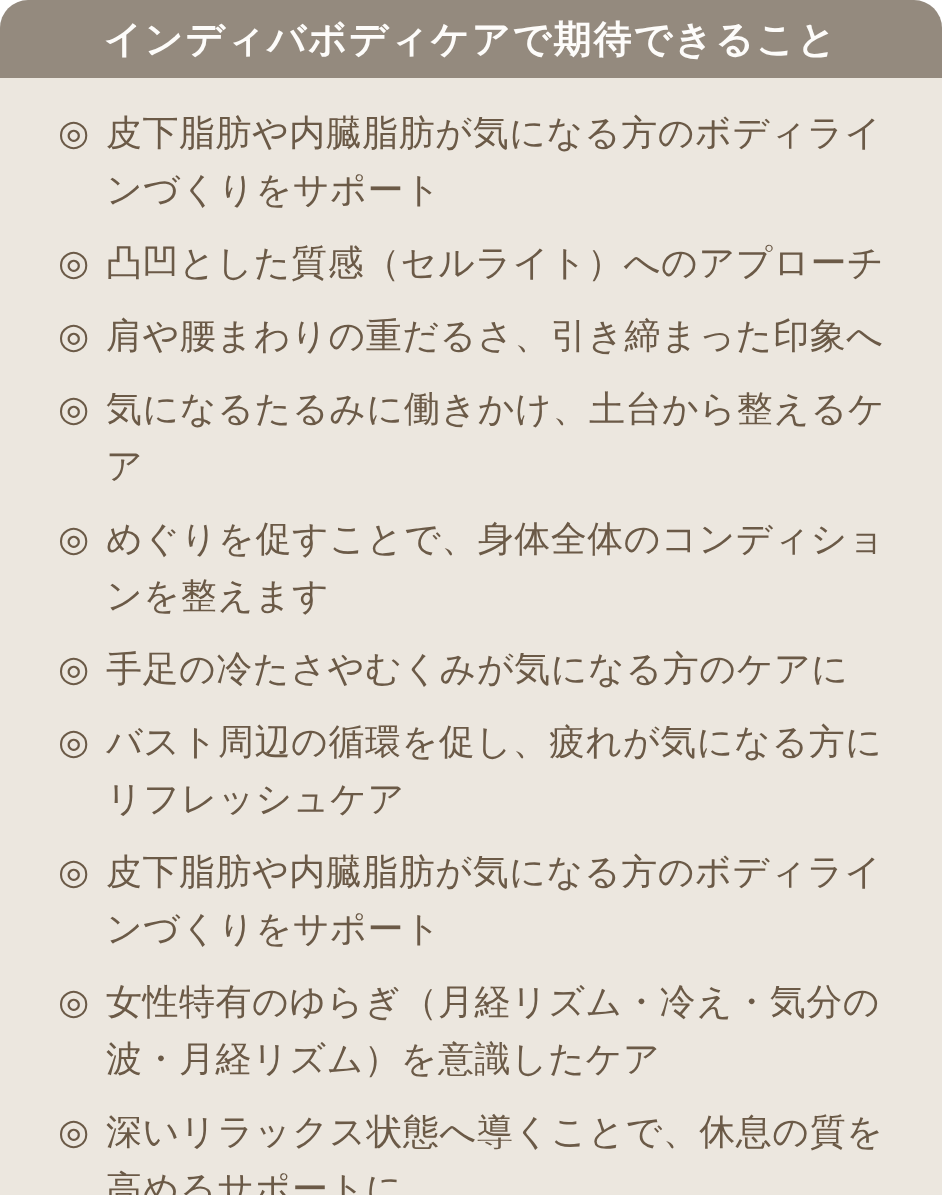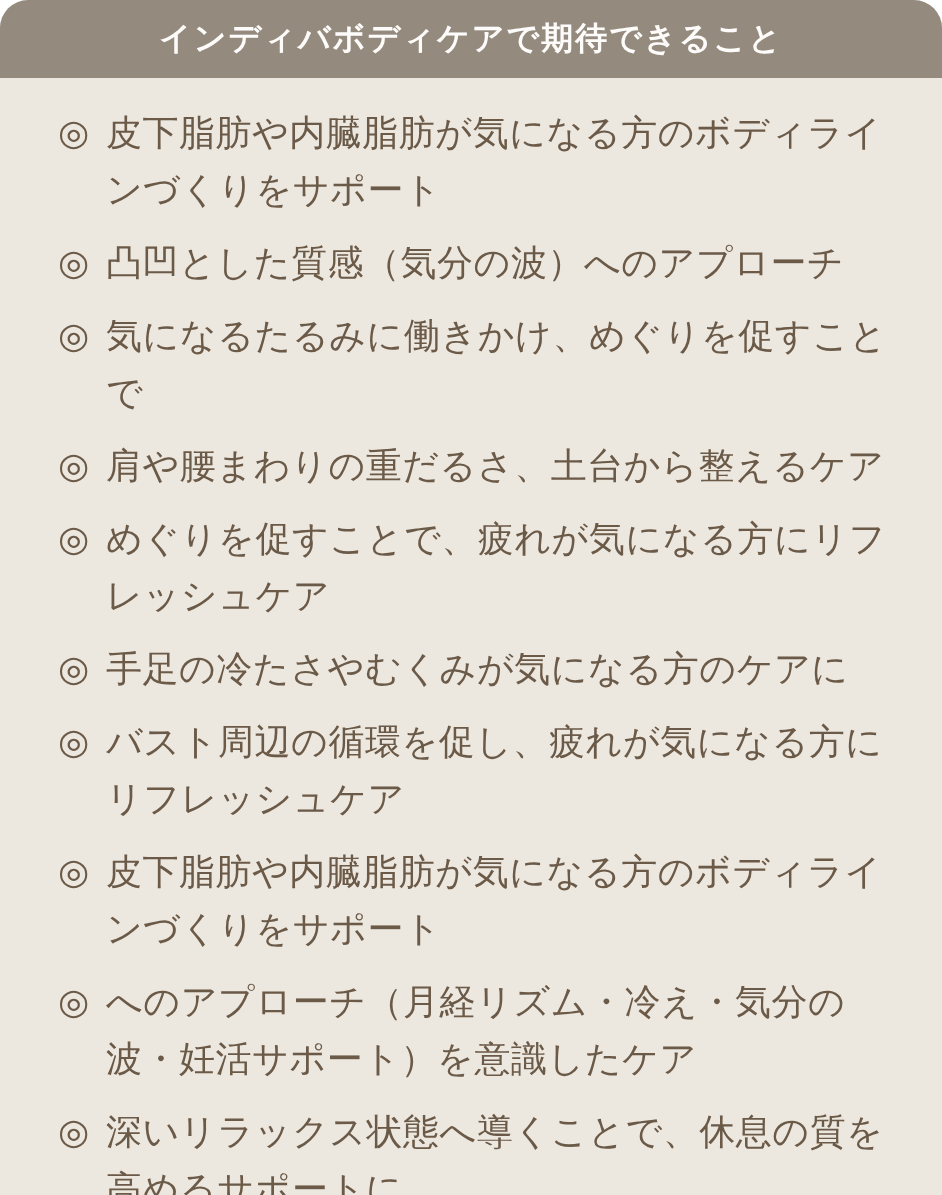--- a/index.html
+++ b/index.html
@@ -19,21 +19,21 @@
     height: 78px;
     background: #948A7E;
     border-radius: 28px 28px 0 0;
     display: flex;
     align-items: center;
     justify-content: center;
   }
   .card-title {
     margin: 8px;
     color: #fdfcfa;
-    font-size: 32px;
+    font-size: 38px;
     font-weight: 600;
     letter-spacing: 2px;
     white-space: nowrap;
   }
   .benefits-list {
     box-sizing: border-box;
     margin: 0;
     padding: 26px 34px 40px 58px;
     list-style: none;
     background: #ECE7DF;
@@ -67,48 +67,48 @@
   <header class="card-header">
     <h1 class="card-title">インディバボディケアで期待できること</h1>
   </header>
   <ul class="benefits-list">
     <li class="benefit-item">
       <span class="bullet-marker">◎</span>
       <span class="benefit-text">皮下脂肪や内臓脂肪が気になる方のボディラインづくりをサポート</span>
     </li>
     <li class="benefit-item">
       <span class="bullet-marker">◎</span>
-      <span class="benefit-text">凸凹とした質感（気分の波）へのアプローチ</span>
+      <span class="benefit-text">凸凹とした質感（セルライト）へのアプローチ</span>
     </li>
     <li class="benefit-item">
       <span class="bullet-marker">◎</span>
-      <span class="benefit-text">気になるたるみに働きかけ、めぐりを促すことで</span>
+      <span class="benefit-text">肩や腰まわりの重だるさ、引き締まった印象へ</span>
     </li>
     <li class="benefit-item">
       <span class="bullet-marker">◎</span>
-      <span class="benefit-text">肩や腰まわりの重だるさ、土台から整えるケア</span>
+      <span class="benefit-text">気になるたるみに働きかけ、土台から整えるケア</span>
     </li>
     <li class="benefit-item">
       <span class="bullet-marker">◎</span>
-      <span class="benefit-text">めぐりを促すことで、疲れが気になる方にリフレッシュケア</span>
+      <span class="benefit-text">めぐりを促すことで、身体全体のコンディションを整えます</span>
     </li>
     <li class="benefit-item">
       <span class="bullet-marker">◎</span>
       <span class="benefit-text">手足の冷たさやむくみが気になる方のケアに</span>
     </li>
     <li class="benefit-item">
       <span class="bullet-marker">◎</span>
       <span class="benefit-text">バスト周辺の循環を促し、疲れが気になる方にリフレッシュケア</span>
     </li>
     <li class="benefit-item">
       <span class="bullet-marker">◎</span>
       <span class="benefit-text">皮下脂肪や内臓脂肪が気になる方のボディラインづくりをサポート</span>
     </li>
     <li class="benefit-item">
       <span class="bullet-marker">◎</span>
-      <span class="benefit-text">へのアプローチ（月経リズム・冷え・気分の波・妊活サポート）を意識したケア</span>
+      <span class="benefit-text">女性特有のゆらぎ（月経リズム・冷え・気分の波・月経リズム）を意識したケア</span>
     </li>
     <li class="benefit-item">
       <span class="bullet-marker">◎</span>
       <span class="benefit-text">深いリラックス状態へ導くことで、休息の質を高めるサポートに</span>
     </li>
   </ul>
 </div>
 
 </body></html>

